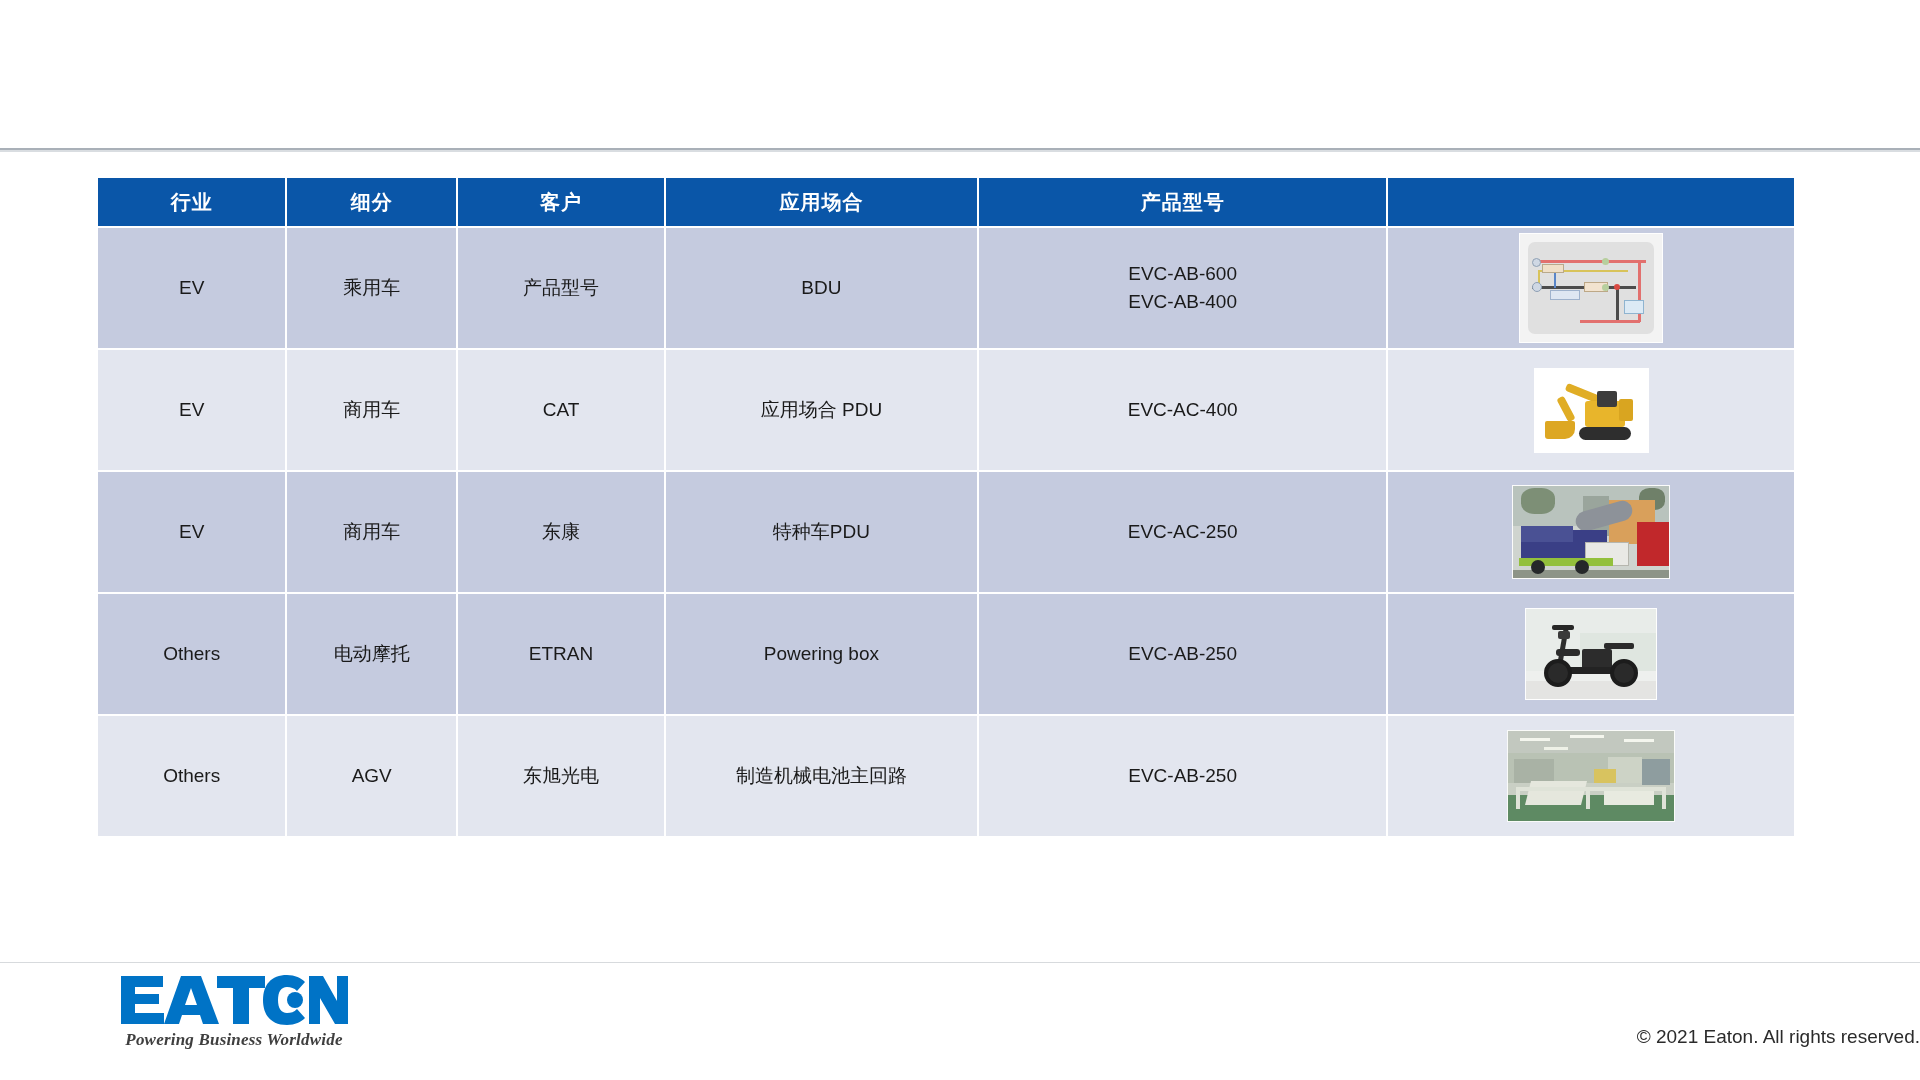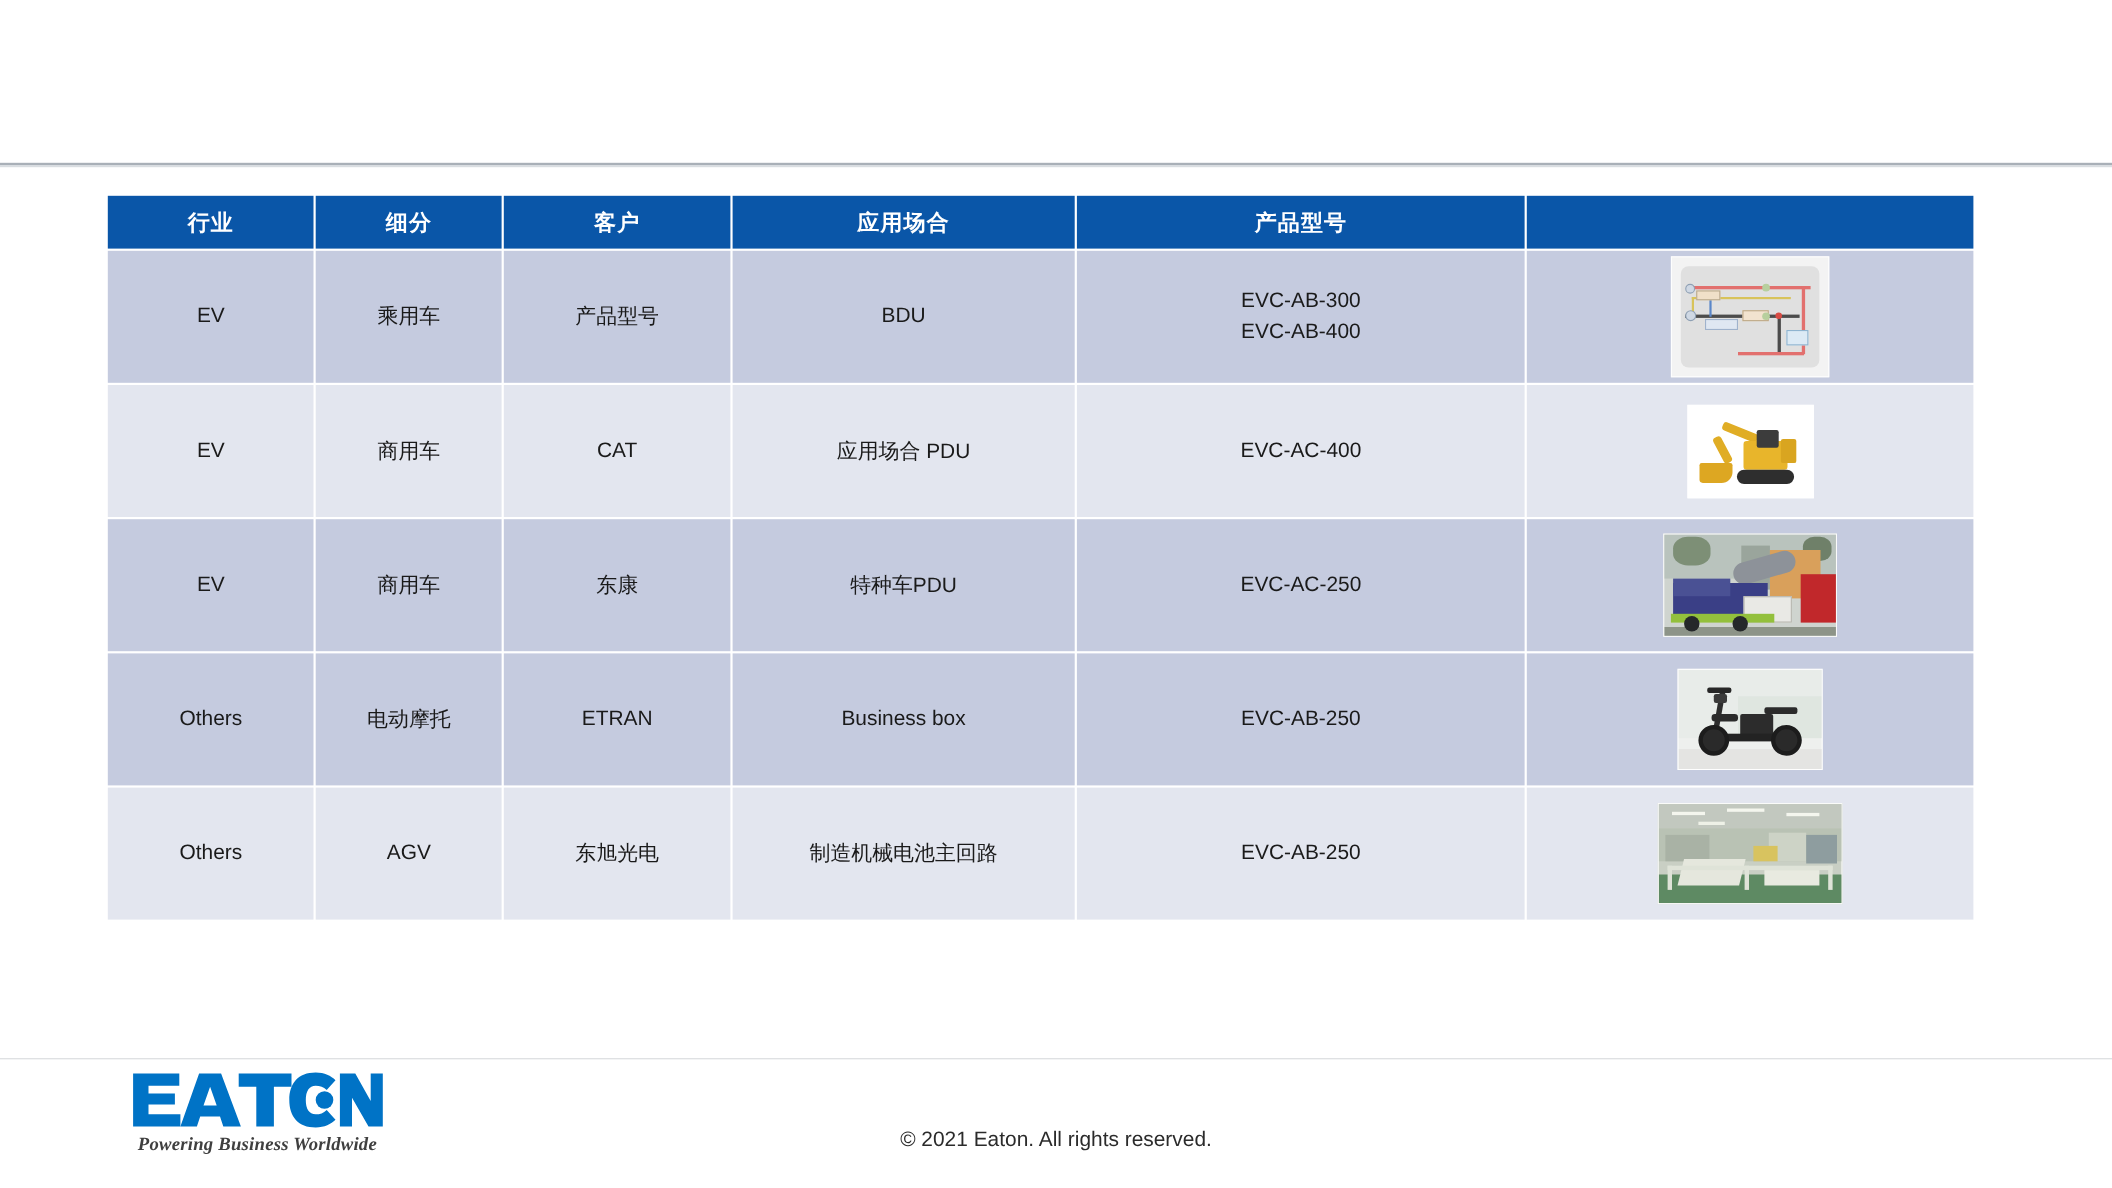--- a/index.html
+++ b/index.html
@@ -209,21 +209,21 @@
     font-style: italic;
     font-weight: bold;
     font-size: 17px;
     color: #3f3f3f;
     letter-spacing: 0.2px;
   }
   .copyright {
     position: absolute;
     left: 0; top: 1026px;
     width: 1920px;
-    text-align: center;
+    text-align: right;
     font-size: 19px;
     color: #2b2b2b;
   }
 </style>
 </head>
 <body>
 
 <div class="slide">
 
   <div class="title-rule"></div>
@@ -249,21 +249,21 @@
         </tr>
       </thead>
       <tbody>
 
         <tr class="band-a">
           <td>EV</td>
           <td>乘用车</td>
           <td>产品型号</td>
           <td>BDU</td>
           <td>
-            <span class="model-line">EVC-AB-300</span>
+            <span class="model-line">EVC-AB-600</span>
             <span class="model-line">EVC-AB-400</span>
           </td>
           <td class="thumb-cell">
             <div class="thumb thumb-schematic">
               <div class="board"></div>
               <i class="sch-r1"></i>
               <i class="sch-r2"></i>
               <i class="sch-r3"></i>
               <i class="sch-y1"></i>
               <i class="sch-y2"></i>
@@ -330,21 +330,21 @@
               <i class="tk-wheel2"></i>
             </div>
           </td>
         </tr>
 
 
         <tr class="band-a">
           <td>Others</td>
           <td>电动摩托</td>
           <td>ETRAN</td>
-          <td>Business box</td>
+          <td>Powering box</td>
           <td>
             <span class="model-line">EVC-AB-250</span>
           </td>
           <td class="thumb-cell">
             <div class="thumb thumb-scooter">
               <i class="sc-sky"></i>
               <i class="sc-blur"></i>
               <i class="sc-ground"></i>
               <i class="sc-fork"></i>
               <i class="sc-bar"></i>

